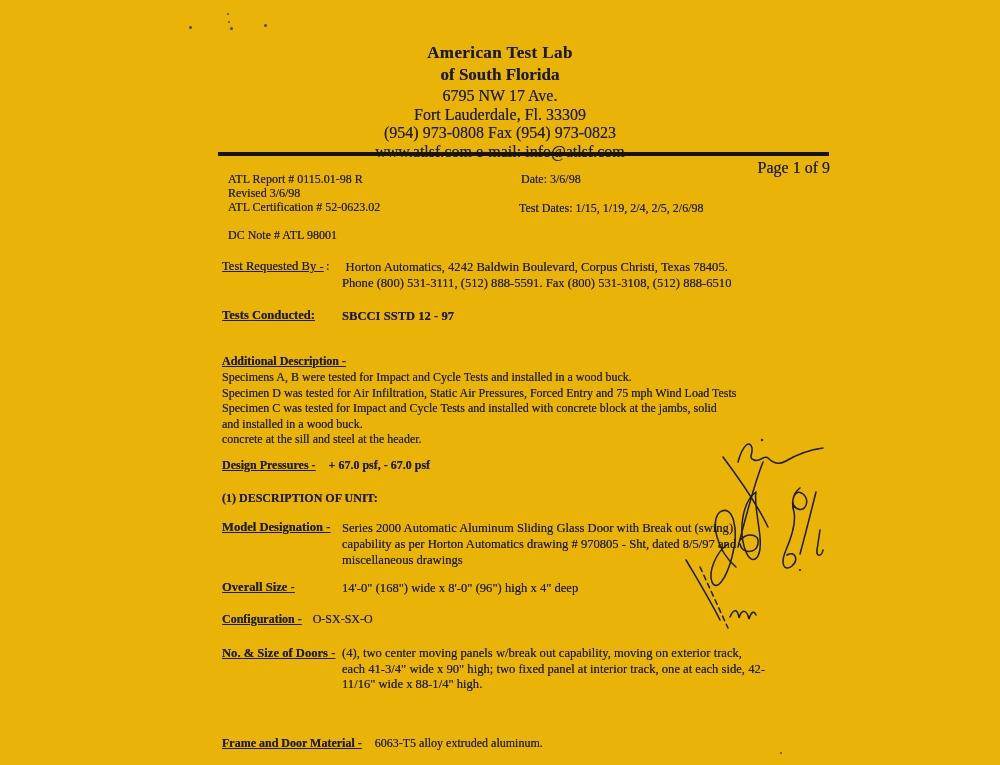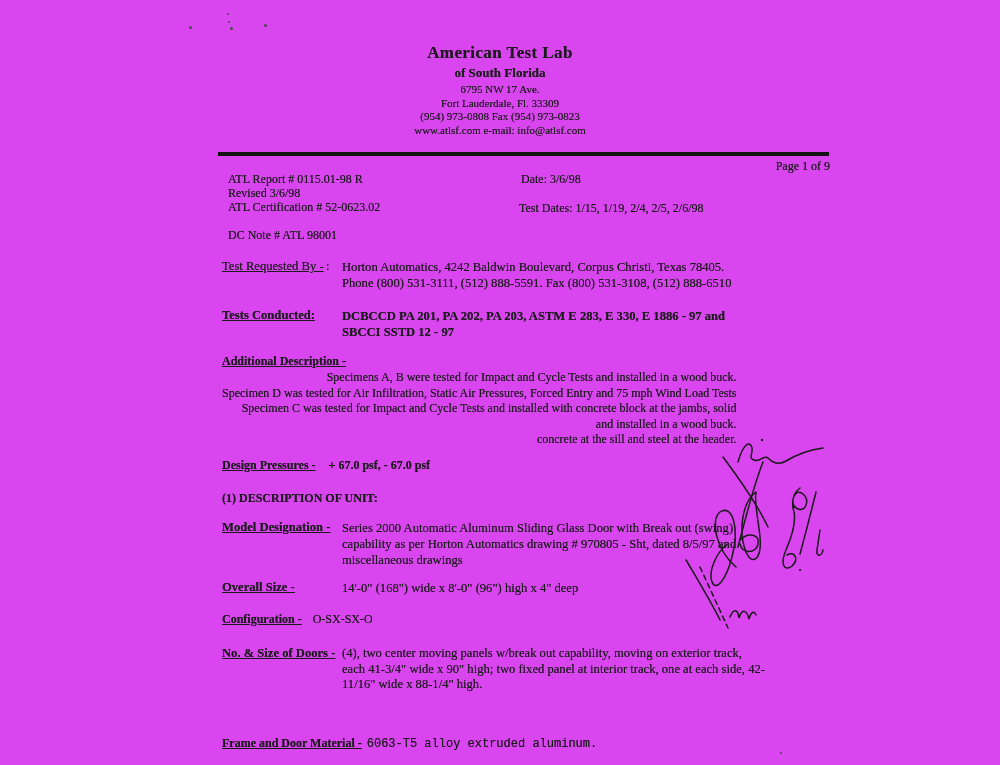--- a/index.html
+++ b/index.html
@@ -1,35 +1,35 @@
 <!DOCTYPE html>
 <html><head>
 <meta charset="utf-8">
 <style>
   html,body{margin:0;padding:0;background:#ffffff;}
   .page{
-    position:relative;width:1000px;height:765px;background:#d946ef;overflow:hidden;
+    position:relative;width:1000px;height:765px;background:#eab308;overflow:hidden;
     font-family:"Liberation Serif","DejaVu Serif",serif;color:#1b1b1b;
     text-shadow:0 0 .45px rgba(20,20,20,.65);
   }
   .doc-header{position:absolute;top:44px;left:0;width:1000px;text-align:center;line-height:1;}
   .org-name{font-size:17px;font-weight:bold;letter-spacing:.4px;margin-bottom:5px;}
-  .org-sub{font-size:13px;font-weight:bold;margin-bottom:5px;}
-  .org-line{font-size:11px;margin-bottom:2.6px;}
+  .org-sub{font-size:17px;font-weight:bold;margin-bottom:5px;}
+  .org-line{font-size:16px;margin-bottom:2.6px;}
   .rule{position:absolute;top:152px;left:218px;width:611px;height:4px;background:#141414;}
-  .page-label{position:absolute;top:159px;left:650px;width:180px;text-align:right;font-size:12px;}
+  .page-label{position:absolute;top:159px;left:650px;width:180px;text-align:right;font-size:16px;}
   .abs{position:absolute;white-space:nowrap;font-size:12px;}
   .row{position:absolute;left:222px;font-size:12.6px;}
   .row .lbl{position:absolute;left:0;top:0;white-space:nowrap;}
   .row .content{margin-left:120px;white-space:nowrap;line-height:16px;}
   .content.lh155{line-height:15.6px;}
   .u{text-decoration:underline;}
   .b{font-weight:bold;}
   .colon{position:absolute;left:104px;top:0;}
-  .lines div{white-space:nowrap;text-align:right;}
+  .lines div{white-space:nowrap;}
   .speck{position:absolute;background:#4a4a4a;border-radius:50%;}
   .sig{position:absolute;left:668px;top:432px;pointer-events:none;}
 </style>
 </head>
 <body>
 
 <div class="page">
 
   <div class="speck" style="left:189px;top:26px;width:3px;height:3px;"></div>
   <div class="speck" style="left:227px;top:13px;width:2px;height:2px;"></div>
@@ -50,33 +50,32 @@
   <div class="rule"></div>
   <div class="page-label">Page 1 of 9</div>
 
   <div class="abs" style="left:228px;top:172px;">ATL Report # 0115.01-98 R</div>
   <div class="abs" style="left:228px;top:186px;">Revised 3/6/98</div>
   <div class="abs" style="left:228px;top:200px;">ATL Certification # 52-0623.02</div>
   <div class="abs" style="left:521px;top:172px;">Date:  3/6/98</div>
   <div class="abs" style="left:519px;top:201px;">Test Dates:  1/15, 1/19, 2/4, 2/5, 2/6/98</div>
   <div class="abs" style="left:228px;top:228px;">DC Note # ATL 98001</div>
 
-  <div class="row" style="top:259px;">
+  <div class="row" style="top:259px;text-align:center;">
     <span class="lbl u">Test Requested By -</span>
     <span class="colon">:</span>
     <div class="content">
       <div>Horton Automatics, 4242 Baldwin Boulevard, Corpus Christi, Texas  78405.</div>
       <div>Phone (800) 531-3111, (512) 888-5591.   Fax (800) 531-3108, (512) 888-6510</div>
     </div>
   </div>
 
   <div class="row" style="top:308px;">
     <span class="lbl u b">Tests Conducted:</span>
     <div class="content b">
-      <div>DCBCCD PA 201, PA 202, PA 203, ASTM E 283, E 330, E 1886 - 97 and</div>
       <div>SBCCI SSTD 12 - 97</div>
     </div>
   </div>
 
   <div class="abs u b" style="left:222px;top:354px;font-family:Liberation Serif, serif;">Additional Description -</div>
   <div class="abs lines" style="left:222px;top:370px;line-height:15.6px;">
     <div>Specimens A, B were tested for Impact and Cycle Tests and installed in a wood buck.</div>
     <div>Specimen D was tested for Air Infiltration, Static Air Pressures, Forced Entry  and 75 mph Wind Load Tests</div>
     <div>Specimen C was tested for Impact and Cycle Tests and installed with concrete block at the jambs, solid</div>
     <div>and installed in a wood buck.</div>
@@ -114,21 +113,21 @@
     <div class="content lh155">
       <div>(4), two center moving panels w/break out capability, moving on exterior track,</div>
       <div>each 41-3/4" wide x 90" high; two fixed panel at interior track, one at each side, 42-</div>
       <div>11/16" wide x 88-1/4" high.</div>
     </div>
   </div>
 
 
   <div class="abs" style="left:222px;top:736px;">
     <span class="u b">Frame and Door Material -</span>
-    <span style="margin-left:2px;font-family:Liberation Mono, monospace;">6063-T5 alloy extruded aluminum.</span>
+    <span style="margin-left:10px;">6063-T5 alloy extruded aluminum.</span>
   </div>
 
   <svg class="sig" width="170" height="210" viewBox="0 0 170 210">
     <g fill="none" stroke="#1a1a1a" stroke-width="1.5" stroke-linecap="round">
       <path d="M 70 30 C 75 12 82 8 84 16 C 85 22 80 26 86 28 C 92 31 96 22 100 26 C 104 30 110 34 118 29 C 128 23 140 18 155 16"></path>
       <path d="M 55 25 C 70 45 88 70 100 95"></path>
       <path d="M 95 30 C 85 55 78 85 70 115"></path>
       <path d="M 68 135 C 48 118 42 88 52 80 C 64 72 72 95 64 125 C 58 148 48 160 44 150 C 40 140 48 120 60 112"></path>
       <path d="M 88 60 C 74 70 70 100 78 120 C 84 134 94 128 92 105 C 90 85 86 70 88 60"></path>
       <path d="M 72 108 C 80 100 92 102 90 112 C 88 122 74 122 72 112"></path>

